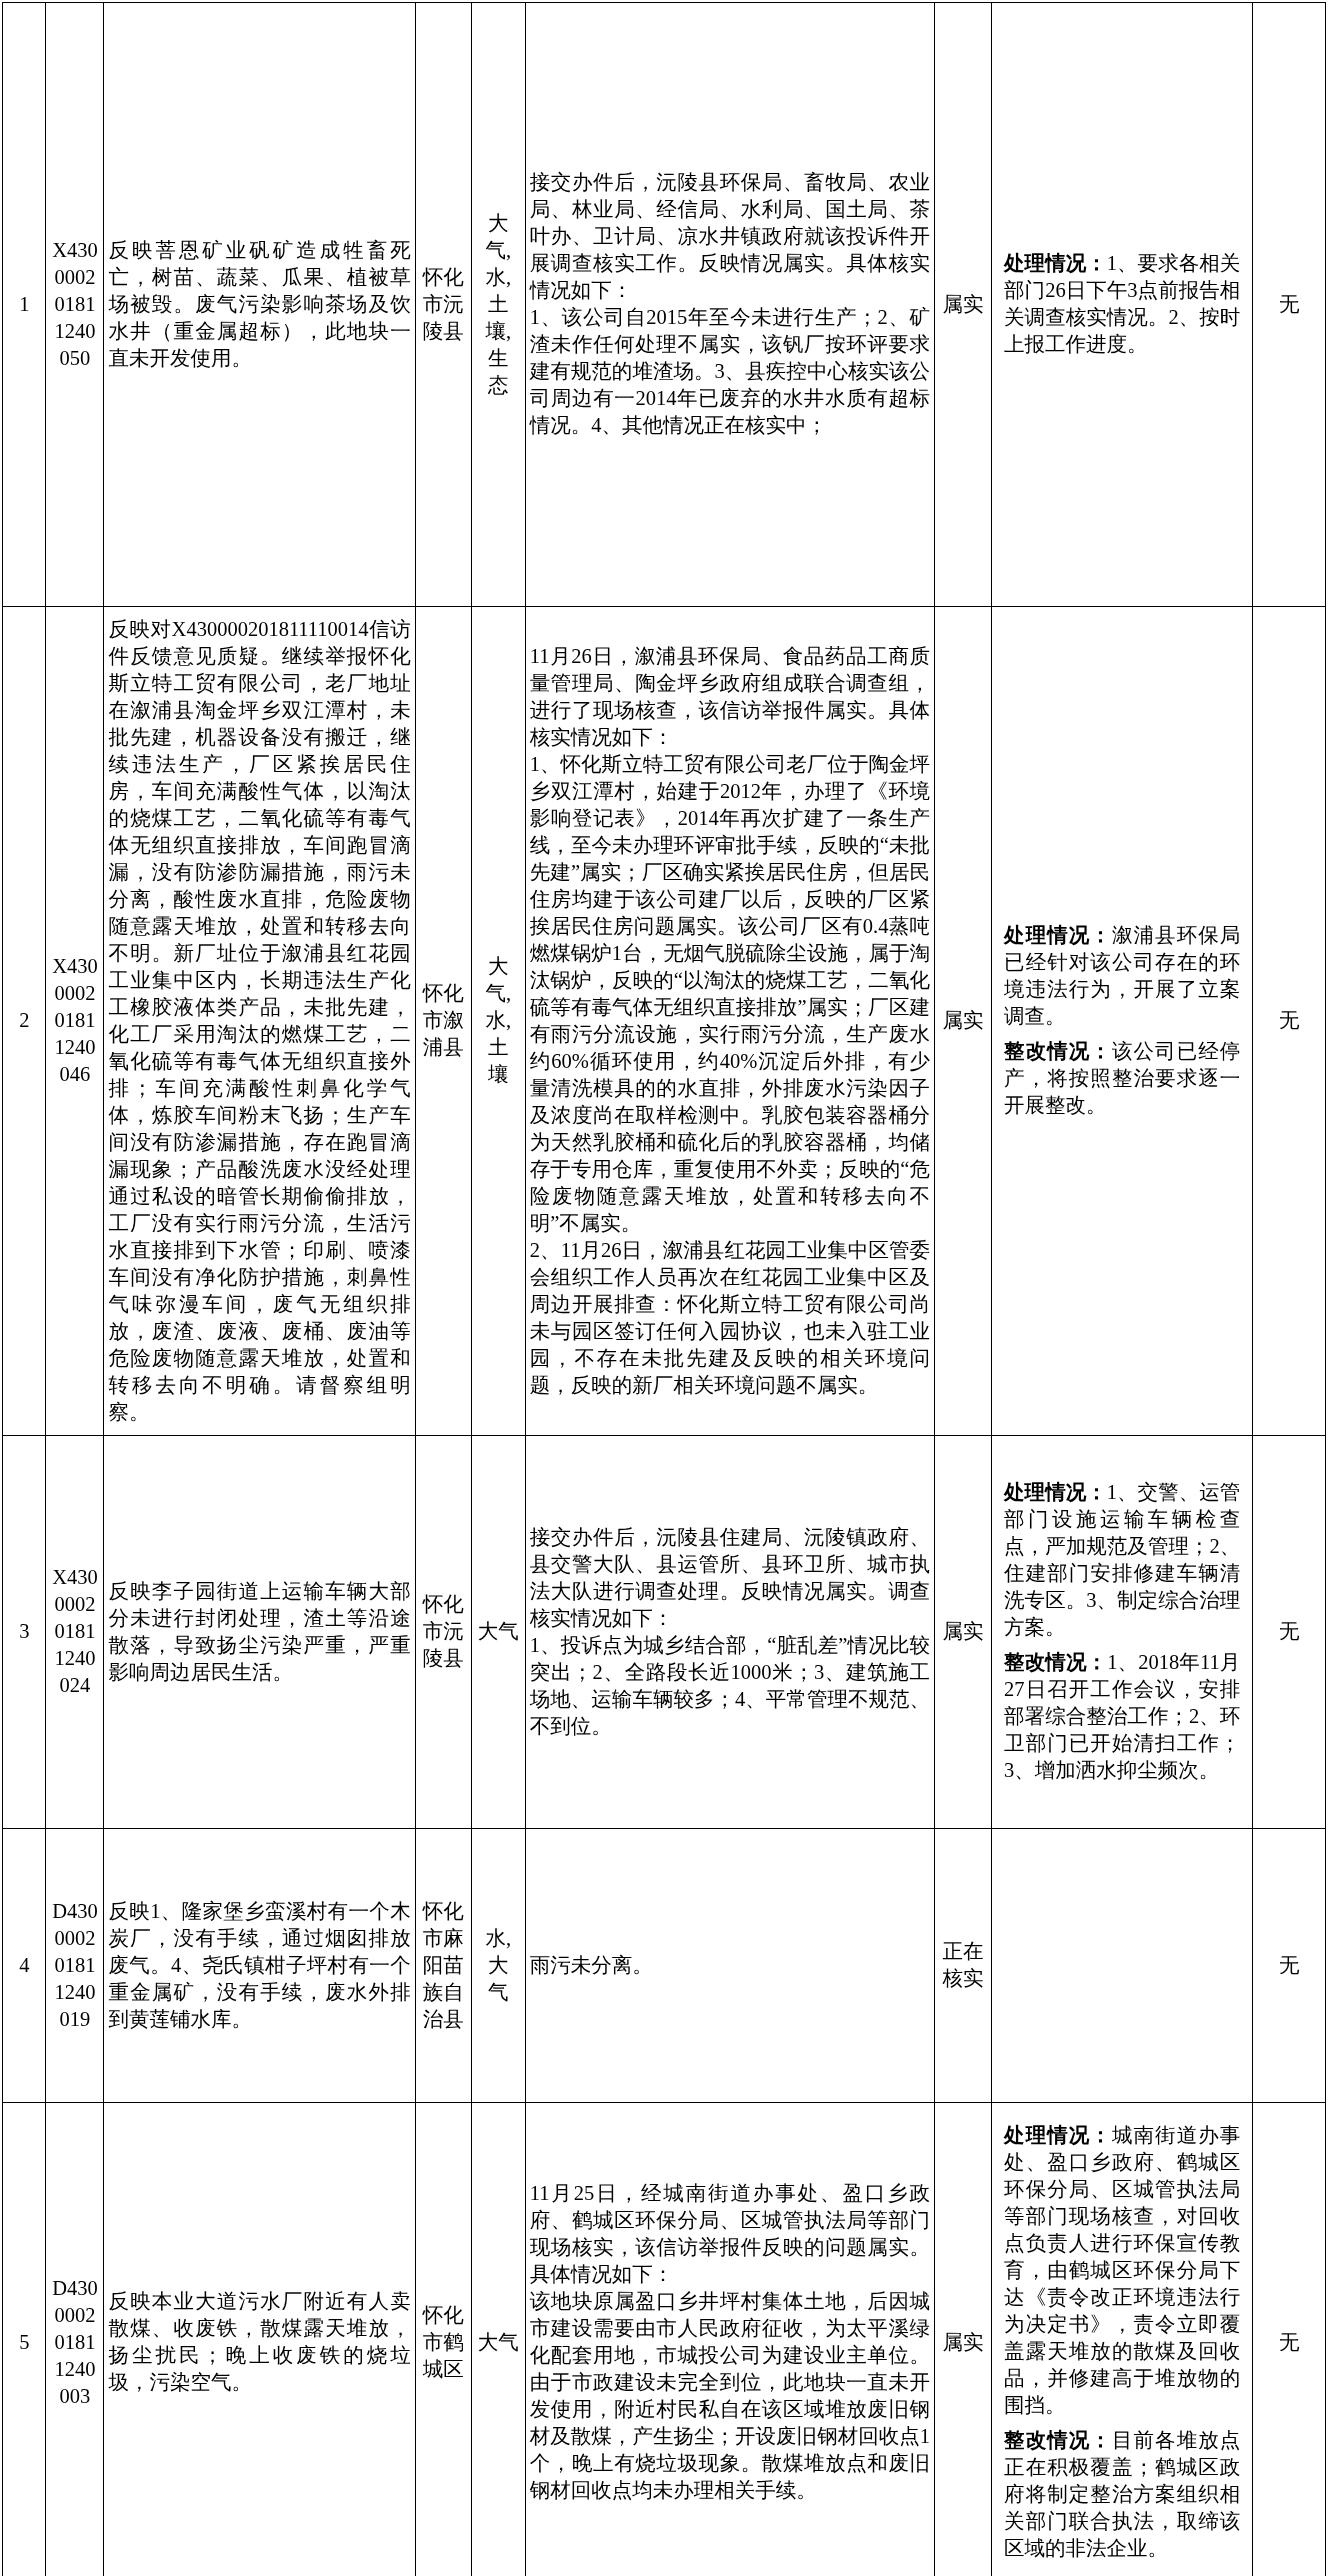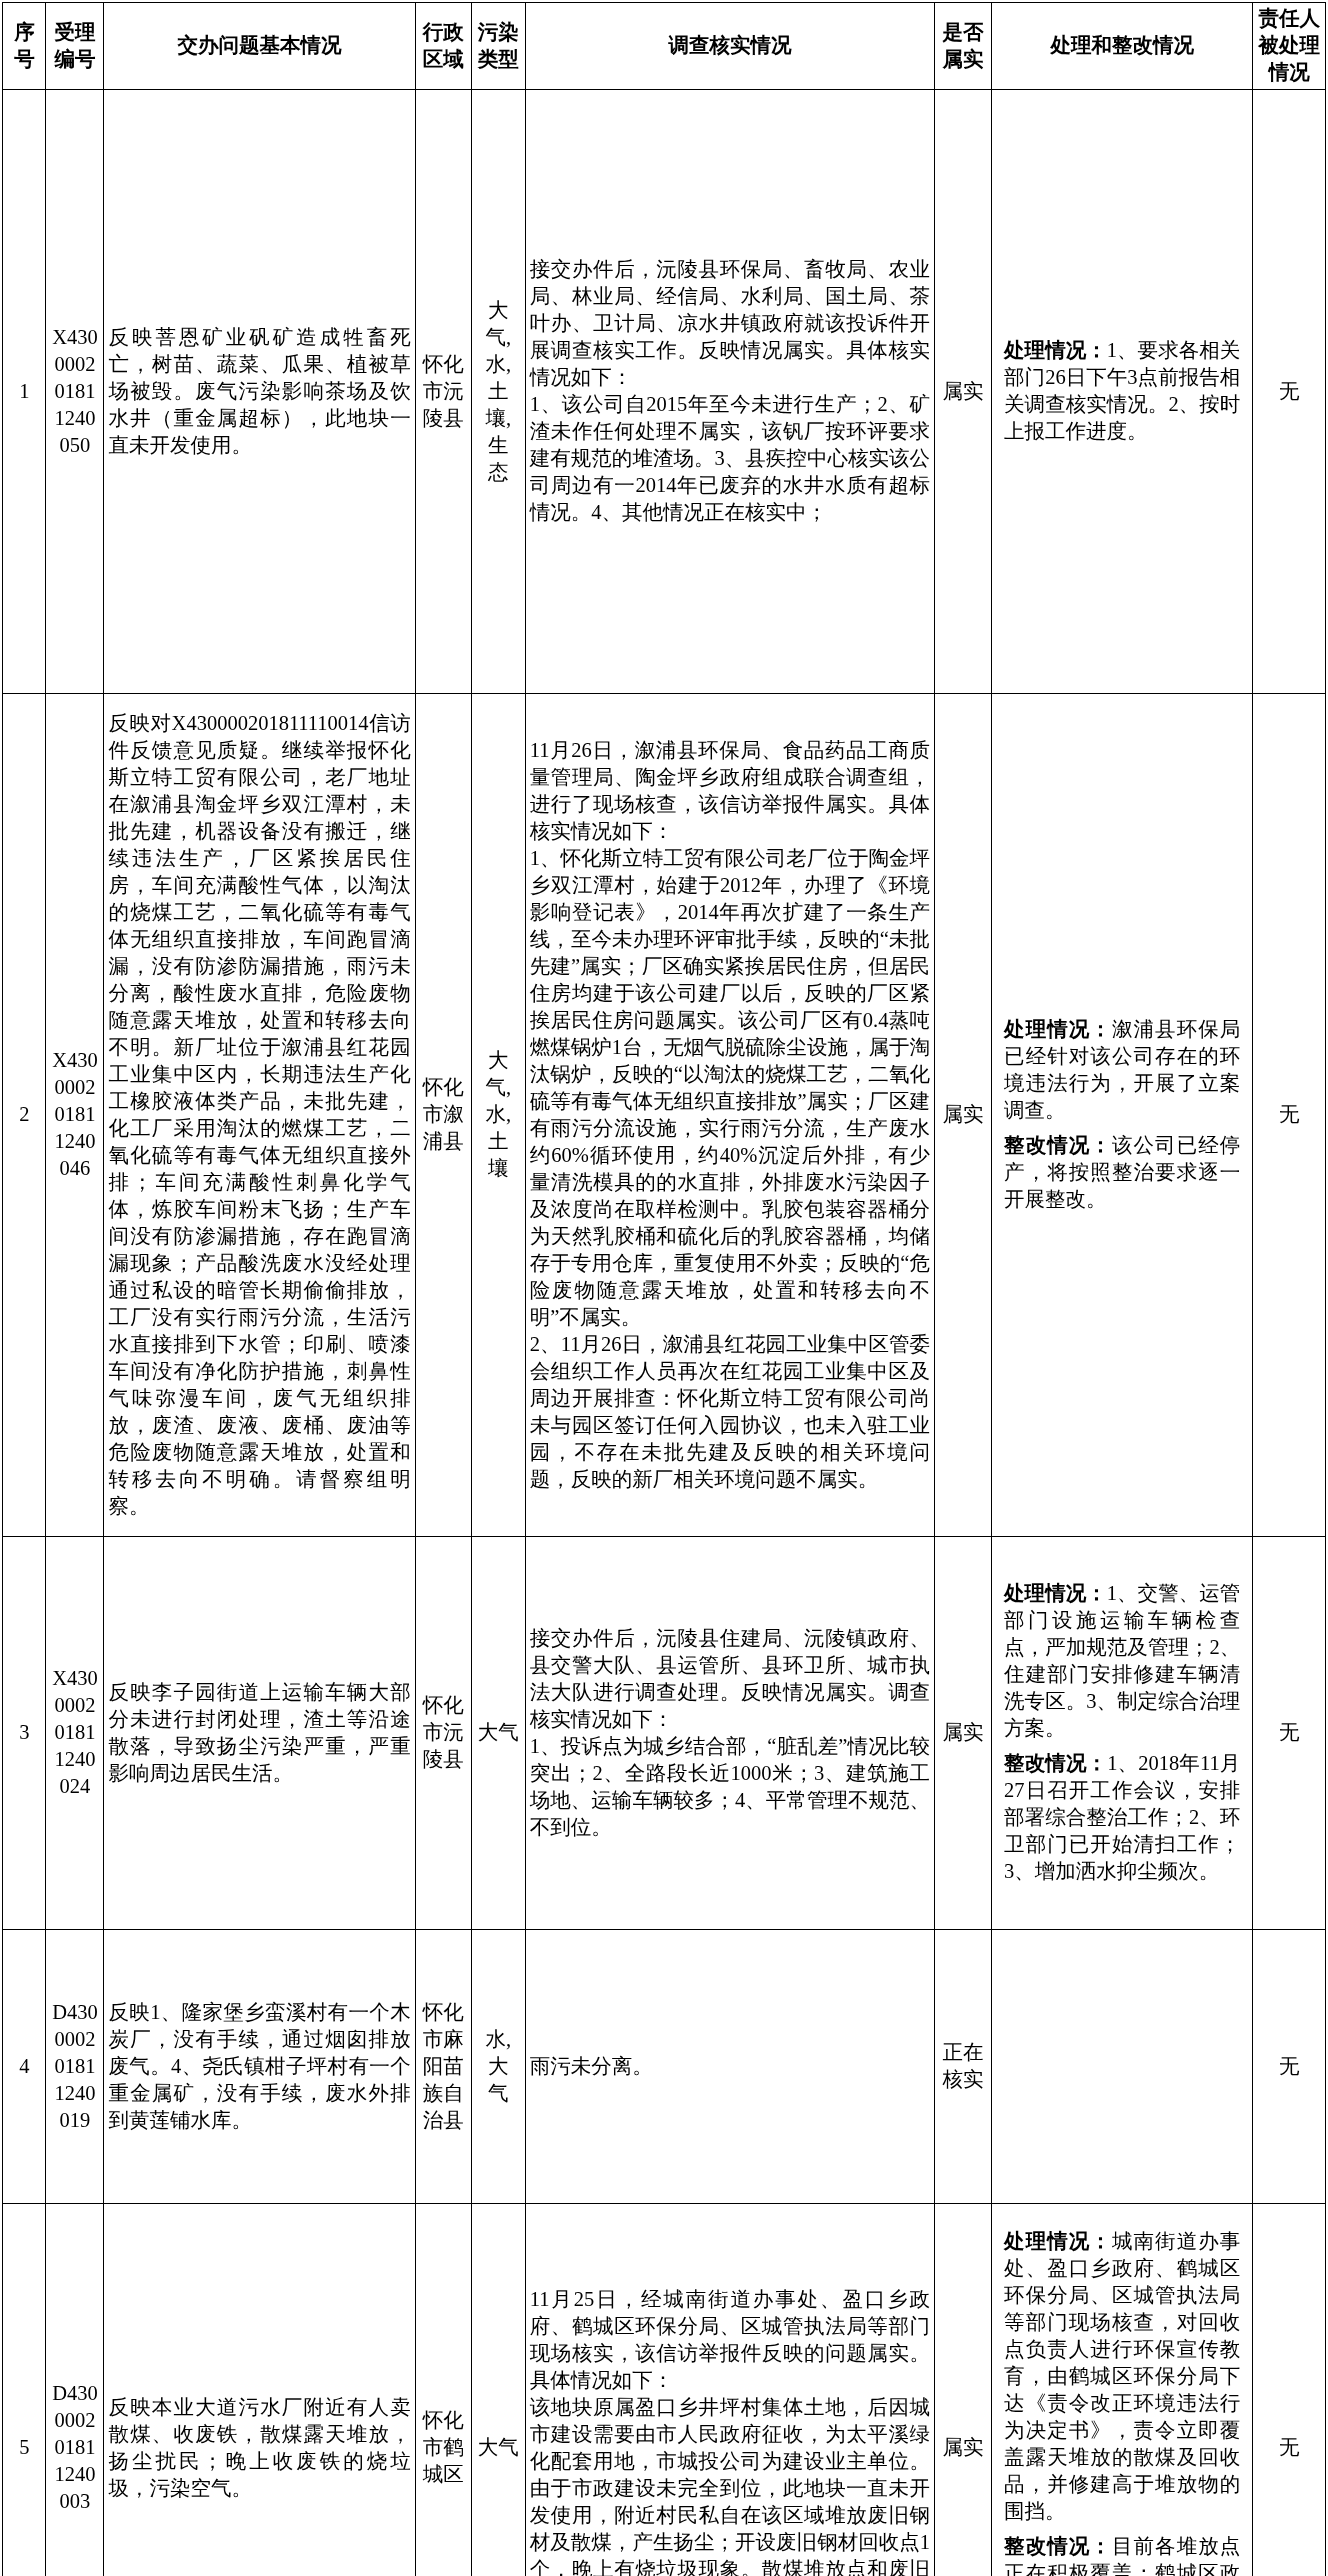--- a/index.html
+++ b/index.html
@@ -10,21 +10,21 @@
   }
   table.report{
     border-collapse:collapse;
     table-layout:fixed;
     margin:1.6px 0 0 2.4px;
     width:1324px;
   }
   table.report th, table.report td{
     border:1.6px solid #000;
     vertical-align:middle;
-    padding:16px 4px;
+    padding:9px 4px;
     font-size:20.5px;
     line-height:27px;
     overflow:hidden;
     word-break:break-all;
   }
   table.report th{
     font-weight:bold;
     text-align:center;
     white-space:pre-line;
     padding:1.6px 1.6px;
@@ -45,37 +45,20 @@
       <col style="width:311px">
     <col style="width:56px">
       <col style="width:54px">
       <col style="width:409px">
     <col style="width:57px">
       <col style="width:261px">
       <col style="width:73px">
   </colgroup>
 
   <tbody>
-      <tr style="height:87px">
-    <th>序号</th>
-    <th>受理
-编号</th>
-    <th>交办问题基本情况</th>
-    <th>行政
-区域</th>
-    <th>污染
-类型</th>
-    <th>调查核实情况</th>
-    <th>是否
-属实</th>
-    <th>处理和整改情况</th>
-    <th>责任人
-被处理
-情况</th>
-  </tr>
 
   <tr style="height:604px">
     <td class="c">1</td>
     <td class="c">X430
 0002
 0181
 1240
 050</td>
     <td class="j pre">反映菩恩矿业矾矿造成牲畜死亡，树苗、蔬菜、瓜果、植被草场被毁。废气污染影响茶场及饮水井（重金属超标），此地块一直未开发使用。</td>
     <td class="c">怀化

